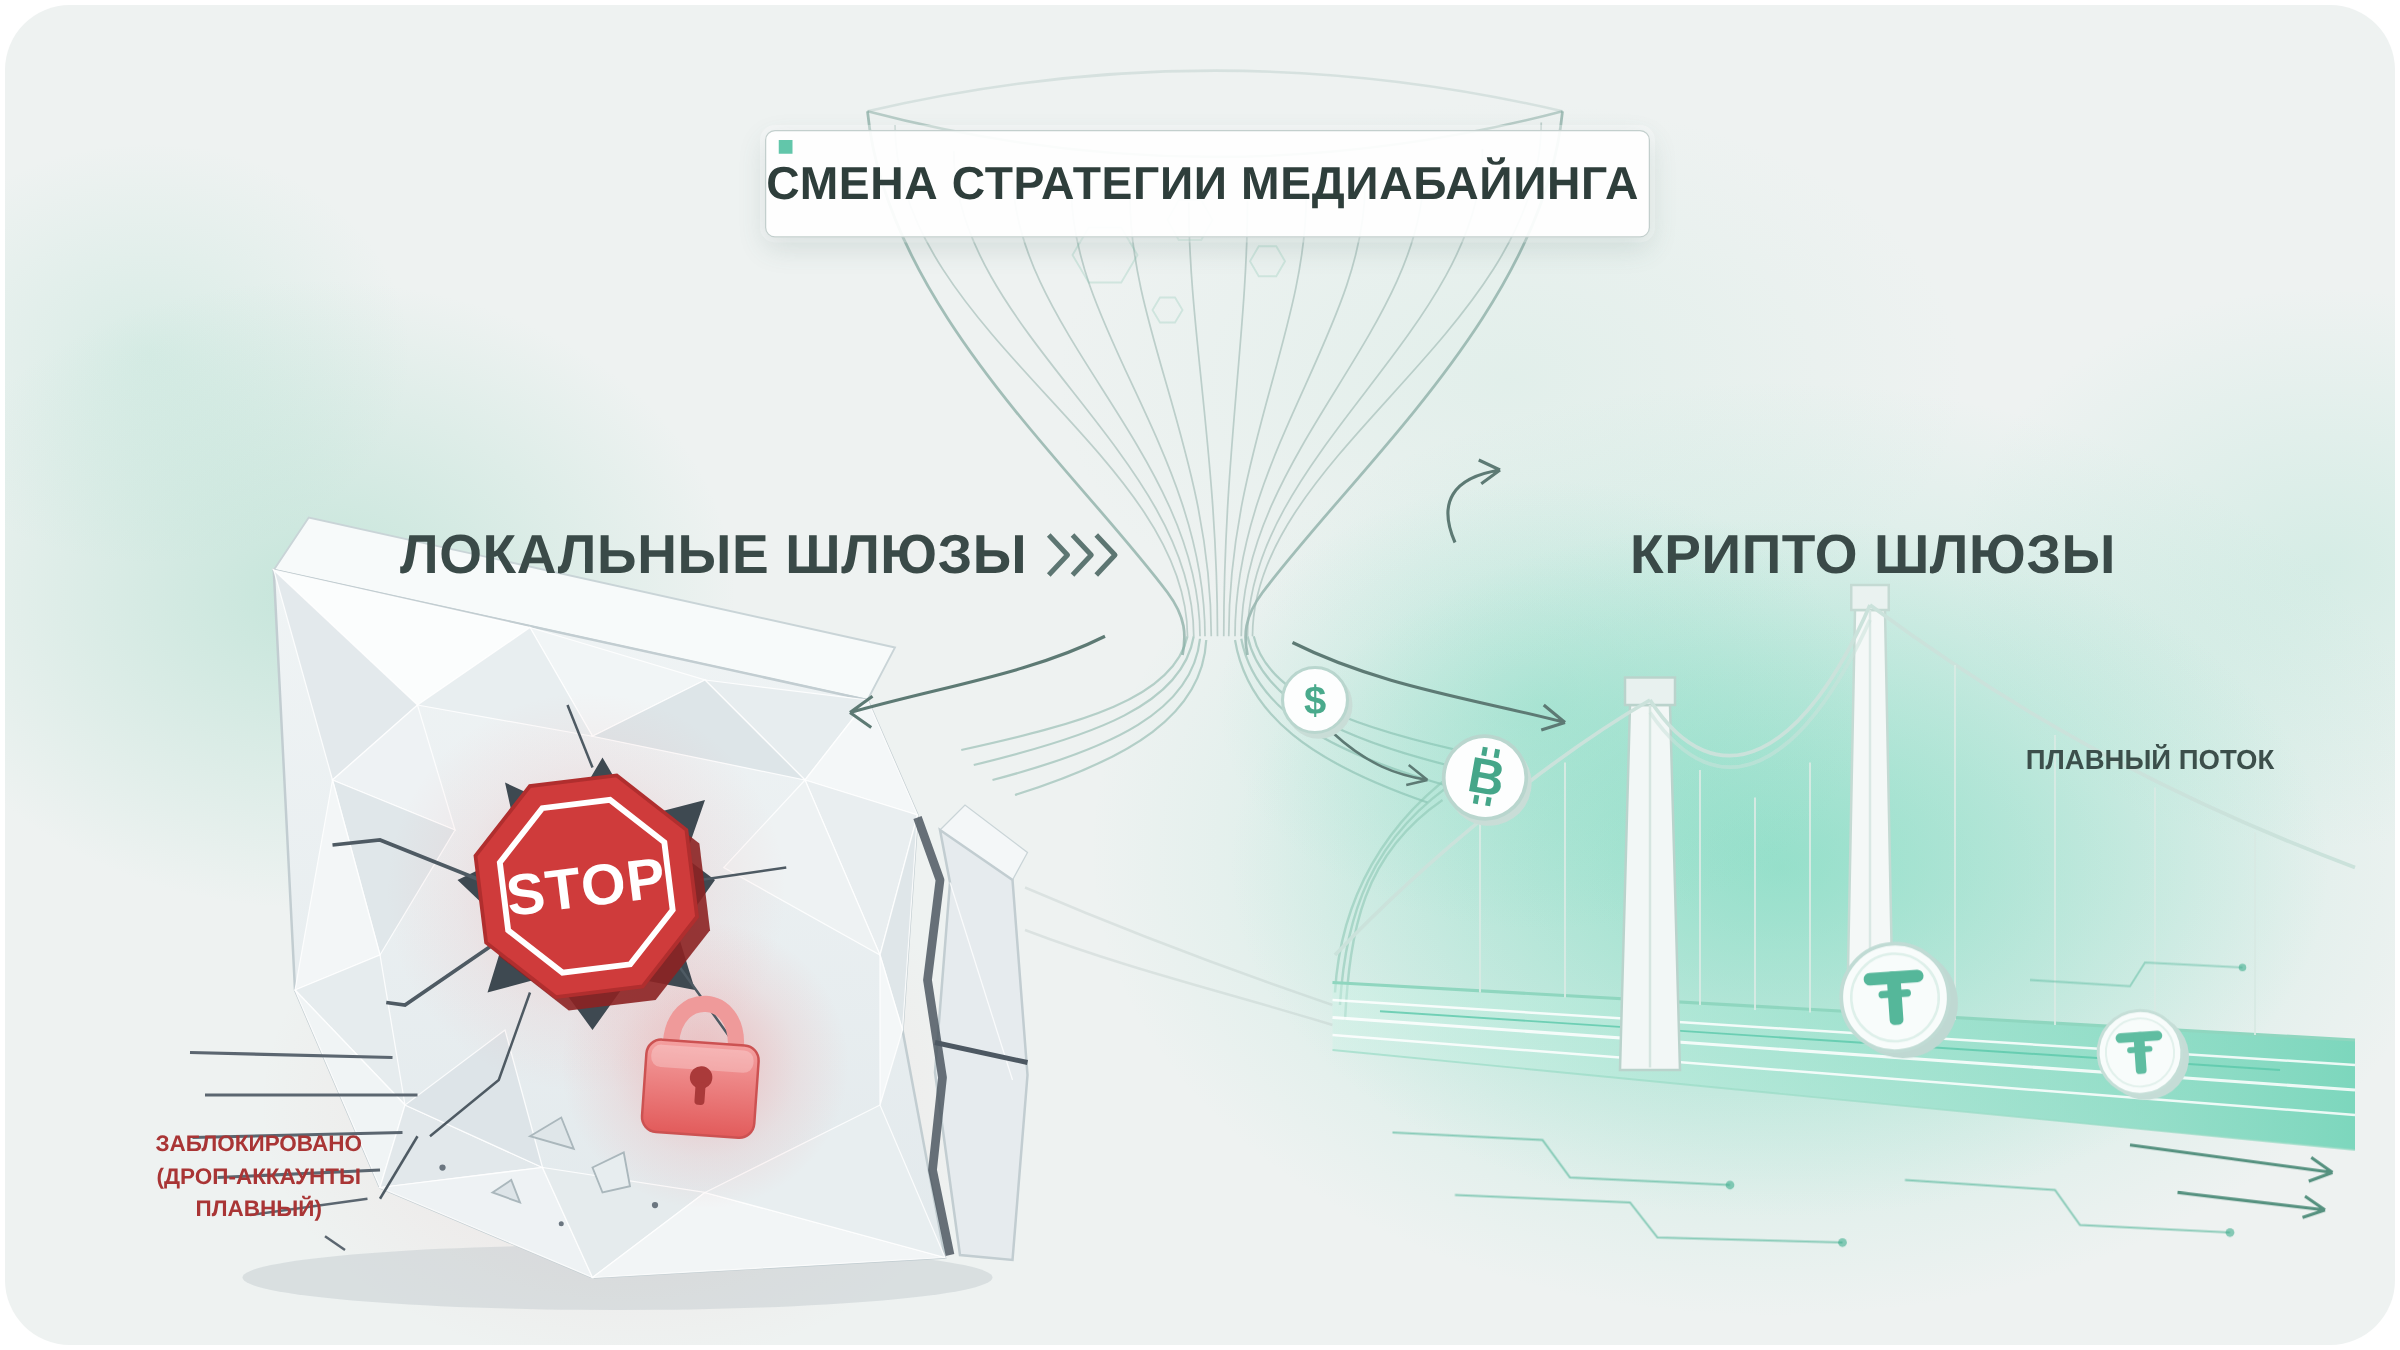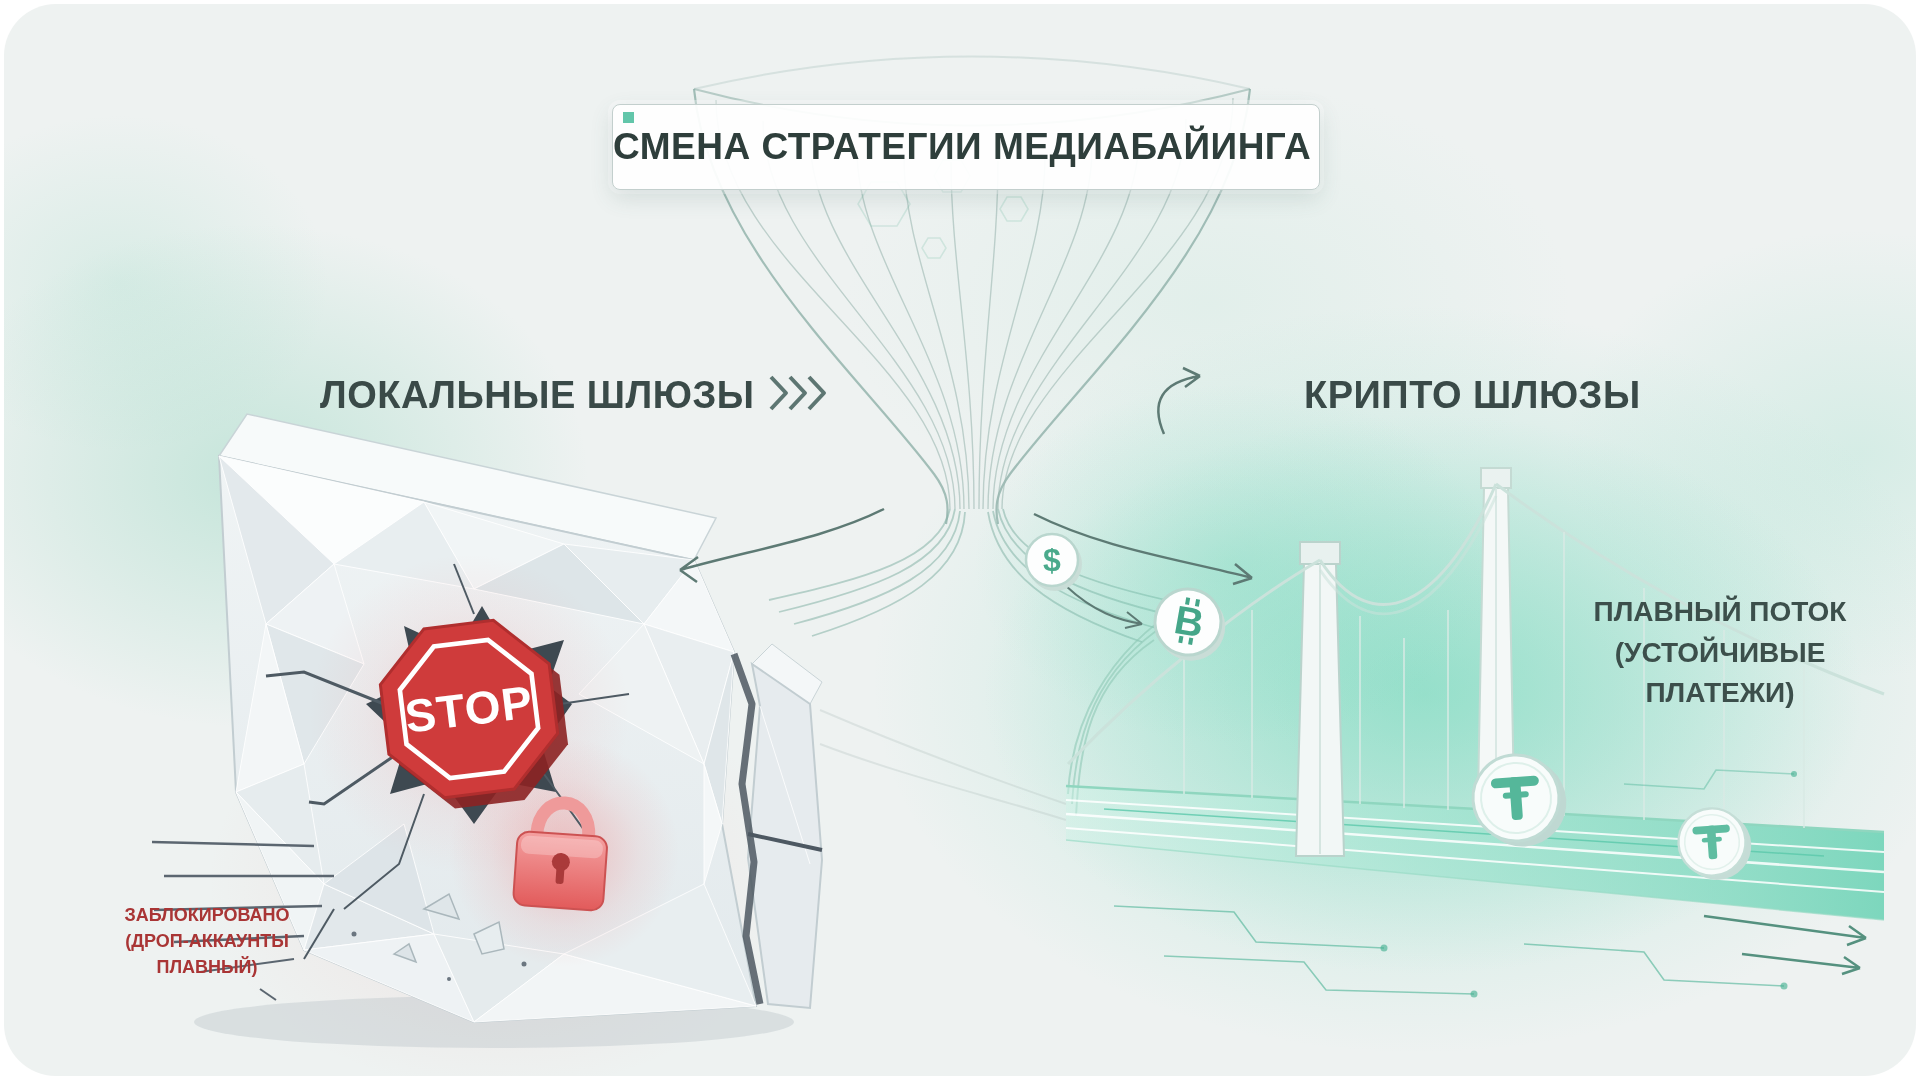--- a/index.html
+++ b/index.html
@@ -13,27 +13,27 @@
       radial-gradient(420px 320px at 97% 42%, rgba(140,220,195,.25), transparent 70%),
       radial-gradient(520px 320px at 63% 28%, rgba(170,225,205,.18), transparent 70%),
       #eef2f1;}
   svg.art{position:absolute;left:0;top:0;width:1920px;height:1080px;}
   .title-box{position:absolute;left:608px;top:100px;width:706px;height:84px;
     background:rgba(255,255,255,.93);border:1px solid #c3cfcd;border-radius:8px;
     box-shadow:0 8px 22px rgba(70,105,98,.16), 0 0 0 4px rgba(255,255,255,.35);
     display:flex;align-items:center;justify-content:flex-start;}
   .title-box h1{margin:0;font-size:37px;font-weight:700;color:#2e3e3b;letter-spacing:.5px;white-space:nowrap;}
   .accent-sq{position:absolute;left:10px;top:7px;width:11px;height:11px;background:#62c6aa;}
-  .gate-label{position:absolute;display:flex;align-items:flex-start;gap:14px;color:#3a4a48;
-    font-size:38px;font-weight:700;letter-spacing:.5px;white-space:nowrap;}
+  .gate-label{position:absolute;display:flex;align-items:center;gap:14px;color:#3a4a48;
+    font-size:44px;font-weight:700;letter-spacing:.5px;white-space:nowrap;margin-top:45px;}
   .gate-label.left{left:316px;top:370px;}
   .gate-label.right{left:1300px;top:370px;}
   .caption{position:absolute;font-weight:700;text-align:center;line-height:1.45;}
   .caption.blocked{left:88px;top:898px;width:230px;font-size:18px;color:#a93535;}
-  .caption.flow{left:1556px;top:588px;width:320px;font-size:28px;color:#3c4f4b;}
+  .caption.flow{left:1556px;top:588px;width:320px;font-size:22px;color:#3c4f4b;}
   .caption span{display:block;}
 </style>
 </head>
 <body>
 
 <div class="canvas">
 
 <svg class="art" viewBox="0 0 1920 1080">
   <defs>
     <radialGradient id="gRed" cx="50%" cy="50%" r="50%">
@@ -330,16 +330,15 @@
 </div>
 
 <div class="caption blocked">
   <span>ЗАБЛОКИРОВАНО</span>
   <span>(ДРОП-АККАУНТЫ</span>
   <span>ПЛАВНЫЙ)</span>
 </div>
 
 <div class="caption flow">
   <span>ПЛАВНЫЙ ПОТОК</span>
-  <span>(УСТОЙЧИВЫЕ ПЛАТЕЖИ)</span>
 </div>
 
 </div>
 
 </body></html>

